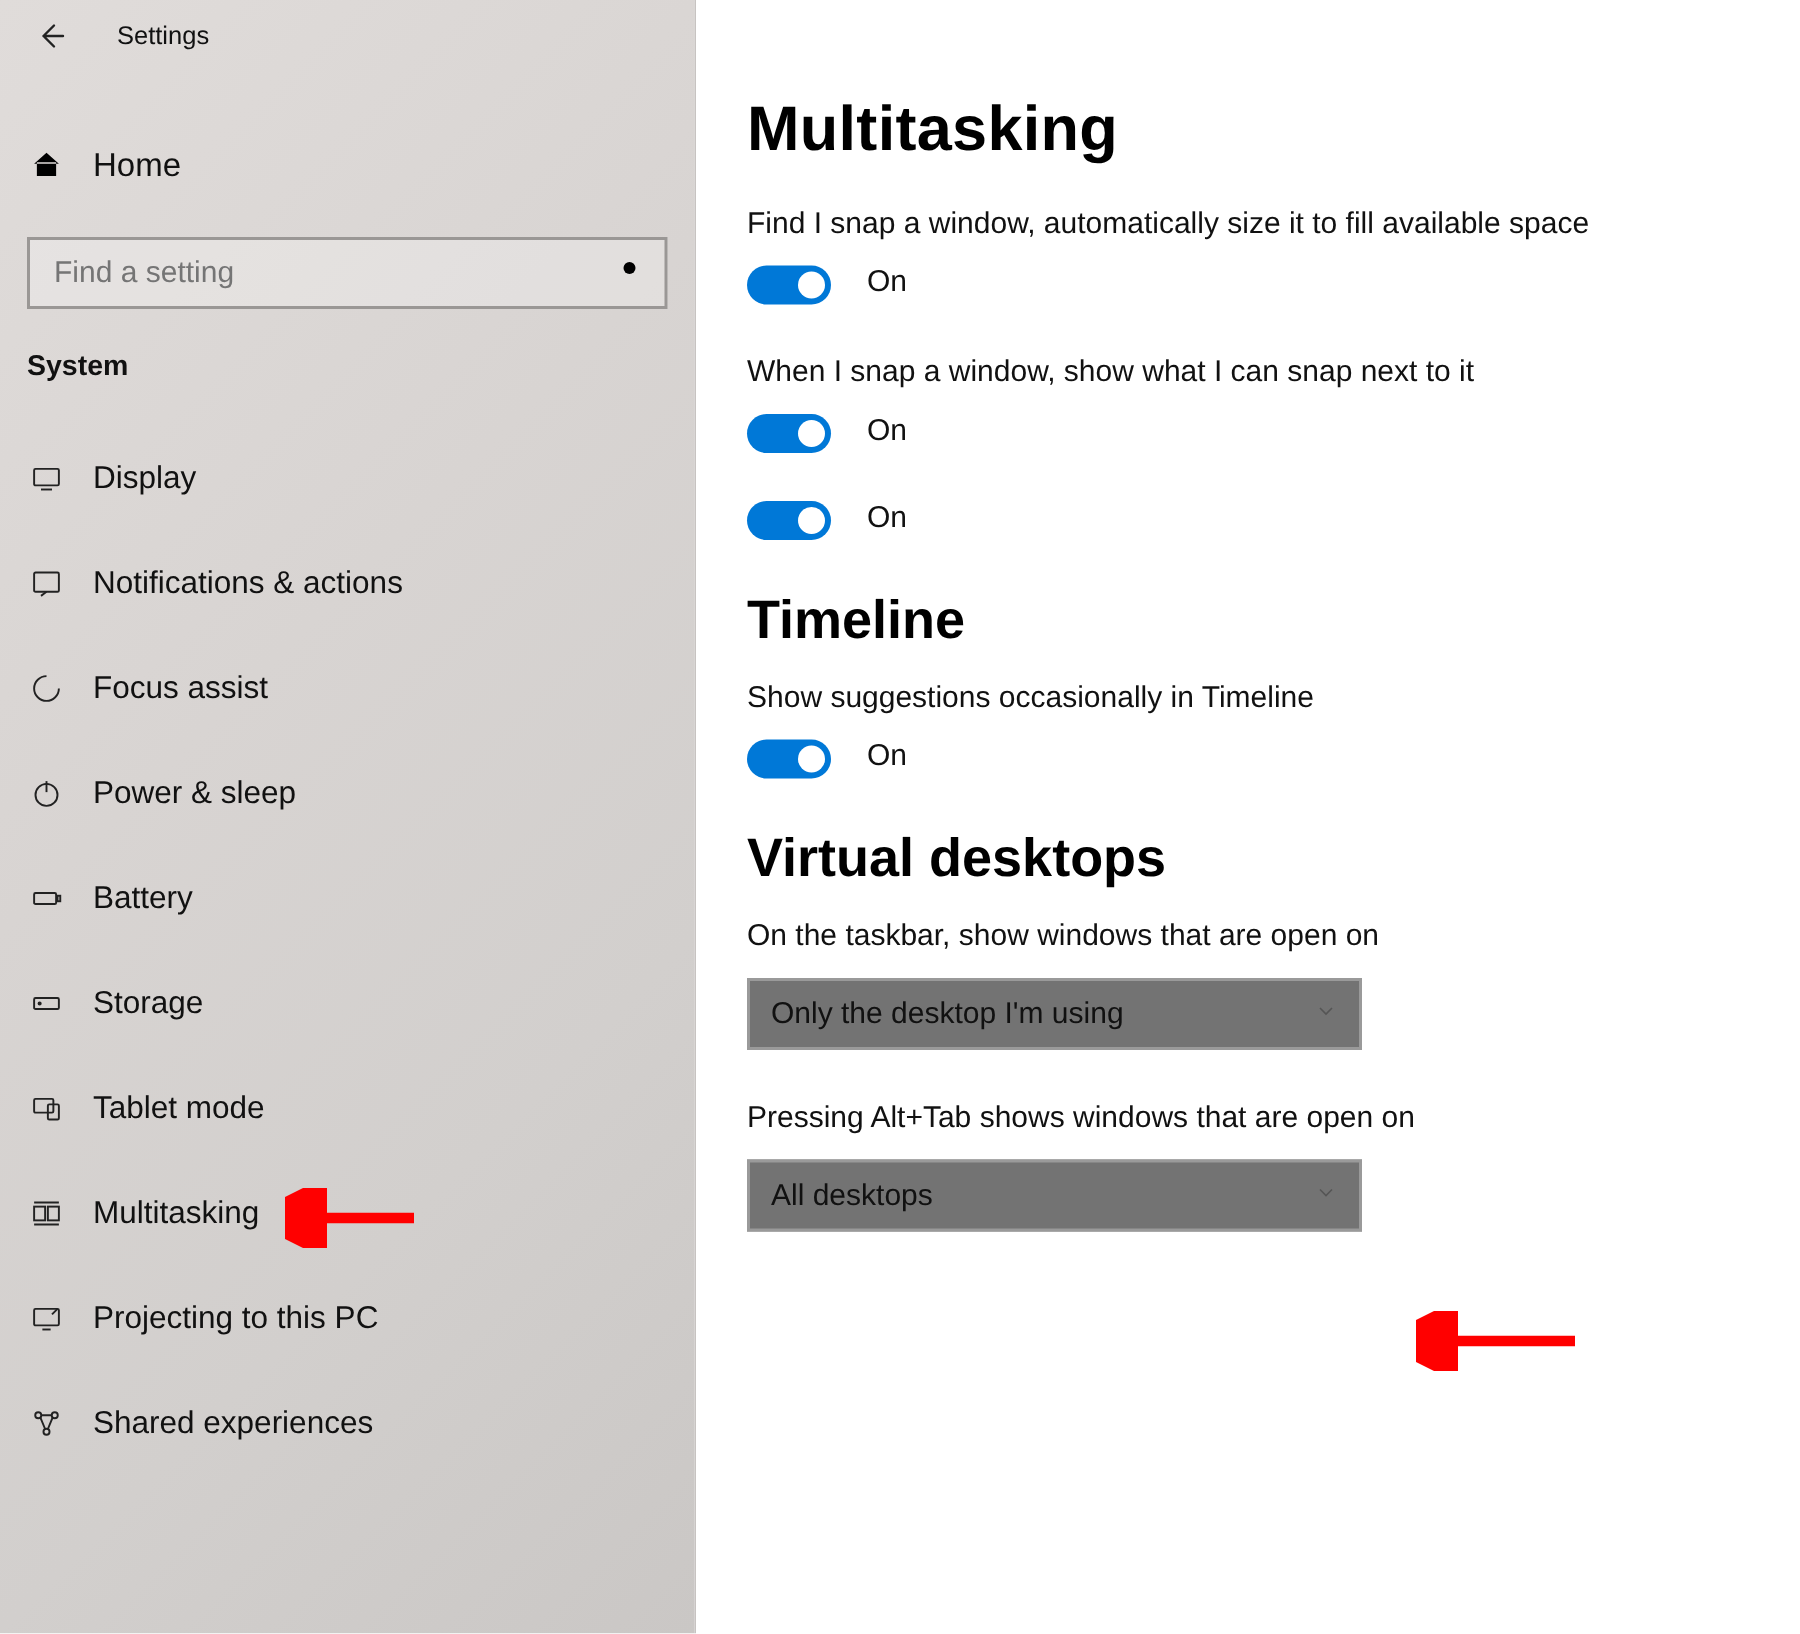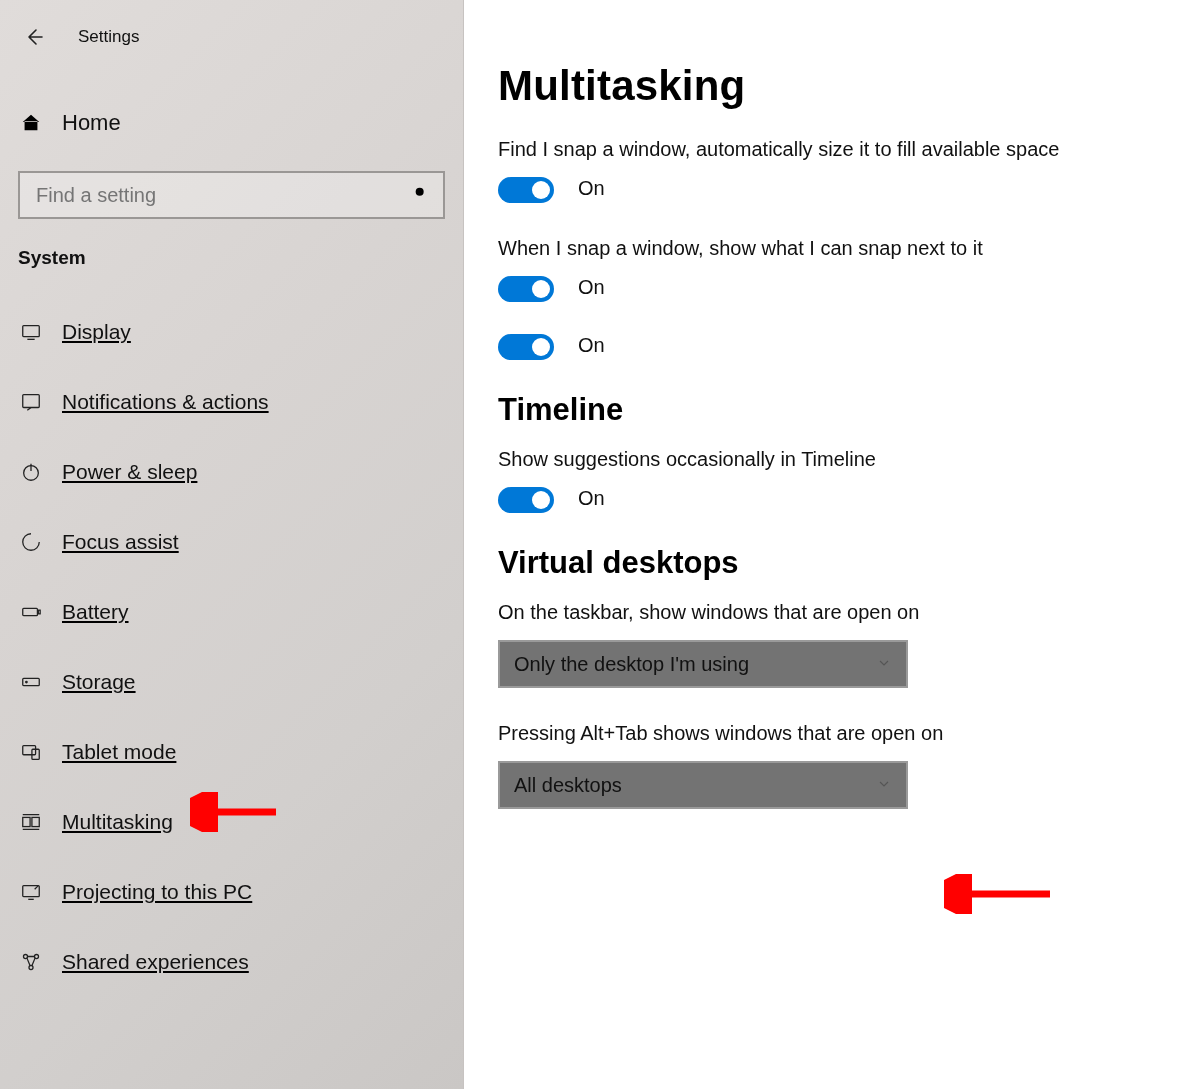--- a/index.html
+++ b/index.html
@@ -11,21 +11,21 @@
     color: #000;
     overflow: hidden;
   }
   .app { display: flex; width: 1200px; height: 1089px; }
   
   .sidebar {
     width: 464px;
     height: 100%;
     background: linear-gradient(135deg, #e0dcda 0%, #d8d4d2 40%, #d2cfcd 70%, #cac7c5 100%);
     position: relative;
-    padding-top: 13px;
+    padding-top: 0;
     border-right: 1px solid #c7c3c1;
   }
   .sidebar-top {
     display: flex; align-items: center;
     padding: 8px 18px 0 18px;
     height: 40px;
   }
   .back-btn {
     width: 32px; height: 32px;
     display: flex; align-items: center; justify-content: center;
@@ -58,21 +58,21 @@
     flex: 1; border: none; outline: none; background: transparent;
     font-size: 20px; color: #555;
   }
   .search-box .search-icon { color: #555; font-size: 16px; }
   .category {
     padding: 28px 18px 0 18px;
     font-size: 19px;
     font-weight: 700;
     color: #111;
   }
-  .nav { margin-top: 28px; text-decoration: underline; }
+  .nav { margin-top: 28px; }
   .nav-item {
     display: flex; align-items: center;
     padding: 0 18px;
     height: 70px;
     font-size: 21px;
     color: #111;
   }
   .nav-item .icon {
     width: 26px; display:flex; justify-content:center; align-items:center;
     margin-right: 18px;
@@ -109,21 +109,21 @@
   }
   .toggle .knob {
     width: 18px; height: 18px;
     border-radius: 50%;
     background: #fff;
     position: absolute;
     top: 4px; right: 4px;
   }
   .toggle-state { font-size: 20px; color: #111; }
   h2.section-title {
-    font-size: 31px;
+    font-size: 36px;
     font-weight: 600;
     margin: 20px 0 18px 0;
   }
   .dropdown {
     width: 410px;
     height: 48px;
     border: 2px solid #9a9a9a;
     display: flex; align-items:center; justify-content:space-between;
     padding: 0 14px;
     font-size: 20px;
@@ -189,33 +189,33 @@
             <svg width="22" height="22" viewBox="0 0 24 24">
               <rect x="3" y="4" width="18" height="14" rx="1"></rect>
               <path d="M8 21 L12 18"></path>
             </svg>
           </span>
         <span>Notifications &amp; actions</span>
       </div>
       <div class="nav-item">
         <span class="icon">
             <svg width="22" height="22" viewBox="0 0 24 24">
+              <path d="M21 12A9 9 0 1 1 12 3"></path>
+            </svg>
+          </span>
+        <span>Focus assist</span>
+      </div>
+      <div class="nav-item">
+        <span class="icon">
+            <svg width="22" height="22" viewBox="0 0 24 24">
               <circle cx="12" cy="13" r="8"></circle>
               <path d="M12 3v8"></path>
             </svg>
           </span>
         <span>Power &amp; sleep</span>
-      </div>
-      <div class="nav-item">
-        <span class="icon">
-            <svg width="22" height="22" viewBox="0 0 24 24">
-              <path d="M21 12A9 9 0 1 1 12 3"></path>
-            </svg>
-          </span>
-        <span>Focus assist</span>
       </div>
       <div class="nav-item">
         <span class="icon">
             <svg width="22" height="22" viewBox="0 0 24 24">
               <rect x="3" y="8" width="16" height="8" rx="1"></rect>
               <rect x="20" y="10" width="2" height="4"></rect>
             </svg>
           </span>
         <span>Battery</span>
       </div>

